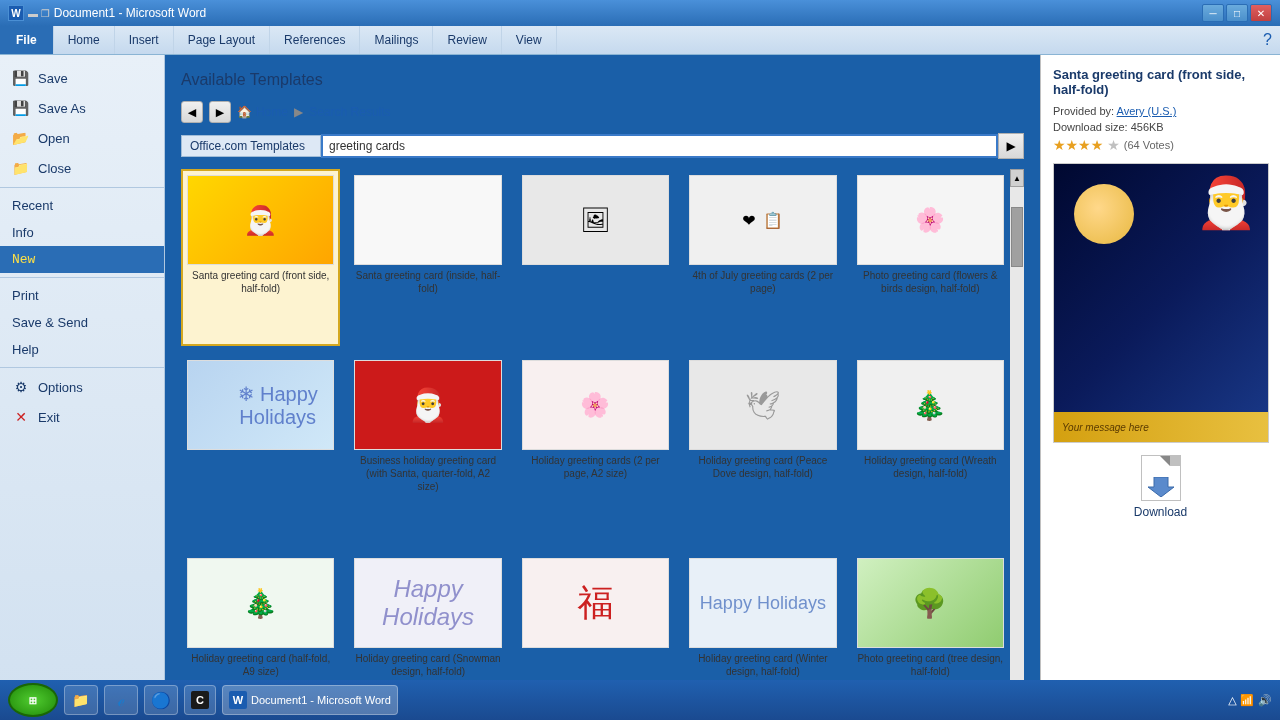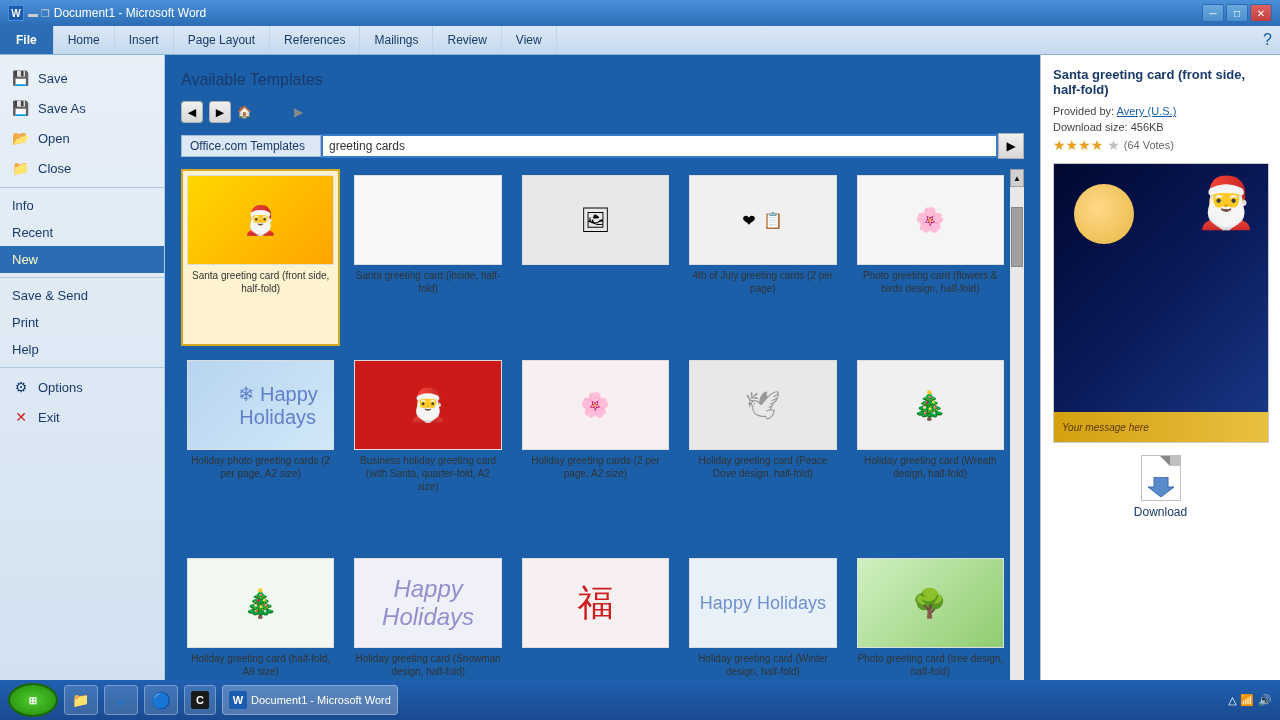--- a/index.html
+++ b/index.html
@@ -27,21 +27,21 @@
     .ribbon-tab { padding: 0 14px; display: flex; align-items: center; font-size: 12px; color: #1a3a6a; cursor: pointer; border-right: 1px solid #c0d4e8; }
     .ribbon-tab.active { background: white; color: #1a3a6a; font-weight: bold; border-bottom: none; }
     .ribbon-tab:first-child { background: #2a6db5; color: white; padding: 0 16px; font-weight: bold; }
 
     
     .main-layout { display: flex; height: 694px; }
 
     
     .sidebar { width: 165px; background: linear-gradient(to bottom, #e8f0f8, #d0e0f0); border-right: 1px solid #b0c8e0; display: flex; flex-direction: column; padding-top: 8px; }
     .sidebar-item { display: flex; align-items: center; gap: 8px; padding: 6px 12px; cursor: pointer; color: #1a3a6a; font-size: 13px; }
-    .sidebar-item.active { background: #2a6db5; color: #fef9c3; }
+    .sidebar-item.active { background: #2a6db5; color: #fde047; font-family: Liberation Mono, monospace; }
     .sidebar-icon { width: 18px; height: 18px; display: flex; align-items: center; justify-content: center; font-size: 14px; }
     .sidebar-divider { height: 1px; background: #b0c8e0; margin: 4px 0; }
     .templates-panel { flex: 1; padding: 16px; overflow: hidden; }
     .panel-title { font-size: 16px; color: #1a3a6a; margin-bottom: 12px; font-weight: normal; }
 
     
     .nav-bar { display: flex; align-items: center; gap: 6px; margin-bottom: 10px; }
     .nav-btn { width: 22px; height: 22px; background: linear-gradient(to bottom, #f0f0f0, #d8d8d8); border: 1px solid #b0b0b0; border-radius: 3px; display: flex; align-items: center; justify-content: center; cursor: pointer; font-size: 11px; }
     .nav-home { display: flex; align-items: center; gap: 4px; cursor: pointer; color: #1a5cb0; font-size: 12px; }
     .nav-arrow { color: #888; }
@@ -167,34 +167,34 @@
     <div class="sidebar-item">
       <div class="sidebar-icon">📂</div>
       <span>Open</span>
     </div>
     <div class="sidebar-item">
       <div class="sidebar-icon">📁</div>
       <span>Close</span>
     </div>
     <div class="sidebar-divider"></div>
     <div class="sidebar-item">
+      <span>Recent</span>
+    </div>
+    <div class="sidebar-item">
       <span>Info</span>
-    </div>
-    <div class="sidebar-item">
-      <span>Recent</span>
     </div>
     <div class="sidebar-item active">
       <span>New</span>
     </div>
     <div class="sidebar-divider"></div>
     <div class="sidebar-item">
+      <span>Print</span>
+    </div>
+    <div class="sidebar-item">
       <span>Save &amp; Send</span>
-    </div>
-    <div class="sidebar-item">
-      <span>Print</span>
     </div>
     <div class="sidebar-item">
       <span>Help</span>
     </div>
     <div class="sidebar-divider"></div>
     <div class="sidebar-item">
       <div class="sidebar-icon">⚙</div>
       <span>Options</span>
     </div>
     <div class="sidebar-item">
@@ -256,21 +256,20 @@
           <div class="template-thumb thumb-flowers">
             <span style="font-size:24px;">🌸</span>
           </div>
           <div class="template-label">Photo greeting card (flowers &amp; birds design, half-fold)</div>
         </div>
 
         <div class="template-item">
           <div class="template-thumb thumb-holiday-photo">
             <span style="font-size:20px; color:#6080cc;padding-left:34px;">❄ Happy Holidays</span>
           </div>
-          <div class="template-label">Holiday photo greeting cards (2 per page, A2 size)</div>
         </div>
         <div class="template-item">
           <div class="template-thumb" style="background:#cc1a1a;">
             <span style="font-size:32px;">🎅</span>
           </div>
           <div class="template-label">Business holiday greeting card (with Santa, quarter-fold, A2 size)</div>
         </div>
         <div class="template-item">
           <div class="template-thumb thumb-holiday2">
             <span style="font-size:24px; color:#cc8080;">🌸</span>

